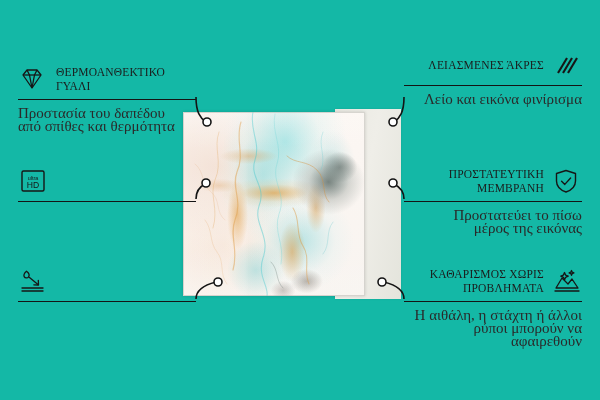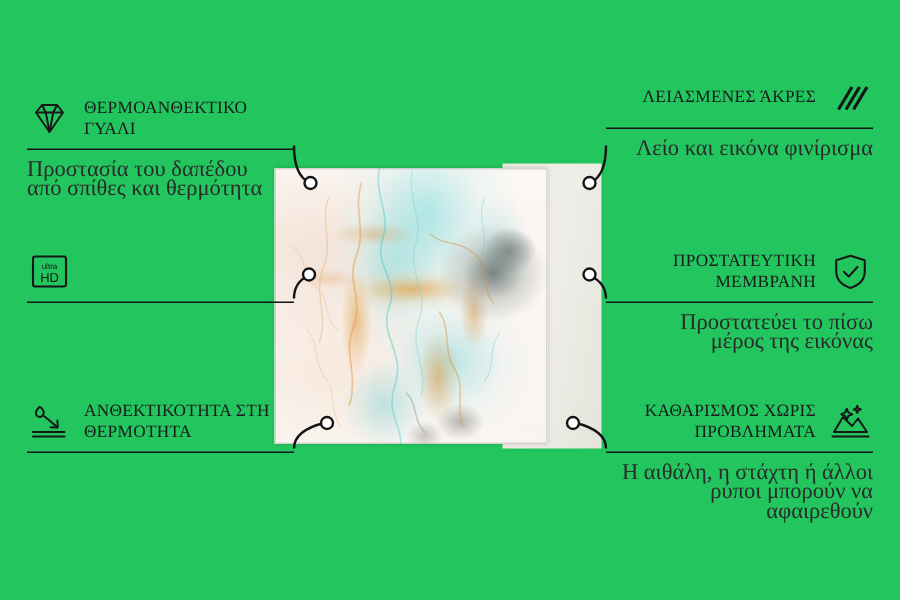--- a/index.html
+++ b/index.html
@@ -10,21 +10,21 @@
   body {
     font-family: "Liberation Serif", serif;
     width: 600px;
     height: 400px;
     overflow: hidden;
   }
   #infographic {
     position: relative;
     width: 600px;
     height: 400px;
-    background: #22c55e;
+    background: #14b8a6;
   }
 
   
   .product-stage {
     position: absolute;
     left: 183px;
     top: 112px;
     width: 215px;
     height: 184px;
   }
@@ -135,21 +135,20 @@
     color: #2a2a2a;
     margin-top: 7px;
   }
   .feature.right .feature-desc { text-align: right; }
   .feature-icon {
     width: 30px;
     height: 28px;
     flex: 0 0 30px;
     display: flex;
     align-items: center;
-    justify-content: center;
   }
   .feature-icon svg { display: block; }
 
   
   #feature-heat-glass      { left: 18px;  top: 62px; }
   #feature-print-quality   { left: 18px;  top: 164px; }
   #feature-heat-resistance { left: 18px;  top: 264px; }
   #feature-smooth-edges    { left: 404px; top: 48px; }
   #feature-protective-film { left: 404px; top: 164px; }
   #feature-easy-cleaning   { left: 404px; top: 264px; }
@@ -257,21 +256,20 @@
         <svg width="30" height="26" viewBox="0 0 30 26">
           <g fill="none" stroke="#161616" stroke-width="1.3" stroke-linecap="round" stroke-linejoin="round">
             <path d="M8.5 3.2 C11 5 11.6 7.2 10.6 8.8 C9.6 10.4 7 10.3 6.2 8.6 C5.5 7.1 6.4 5 8.5 3.2 Z"></path>
             <path d="M11.5 9.5 L20 16.5"></path>
             <path d="M15.8 16.8 L20.5 17 L20.3 12.3"></path>
             <path d="M4 20 L25 20"></path>
             <path d="M4 23 L25 23"></path>
           </g>
         </svg>
       </span>
-      <span class="feature-title">ΑΝΘΕΚΤΙΚΟΤΗΤΑ ΣΤΗ ΘΕΡΜΟΤΗΤΑ</span>
     </div>
     <div class="feature-rule"></div>
   </div>
 
   <div class="feature right" id="feature-smooth-edges">
     <div class="feature-head">
       <span class="feature-title">ΛΕΙΑΣΜΕΝΕΣ ΆΚΡΕΣ</span>
       <span class="feature-icon">
         <svg width="28" height="24" viewBox="0 0 28 24">
           <g stroke="#161616" stroke-width="2.1" stroke-linecap="butt">

